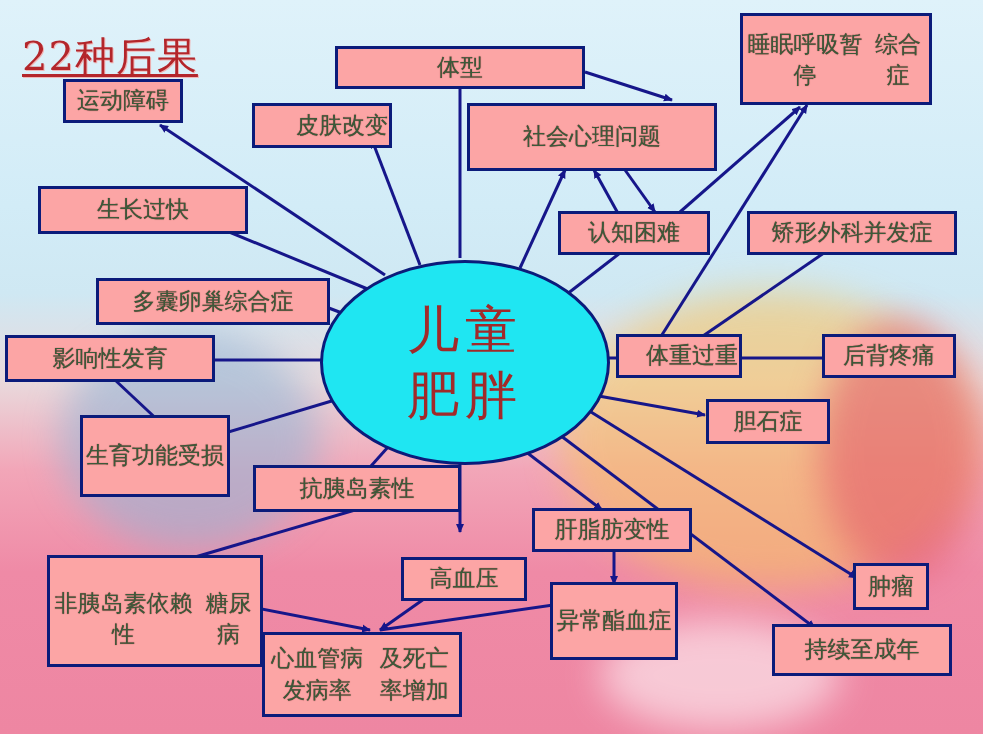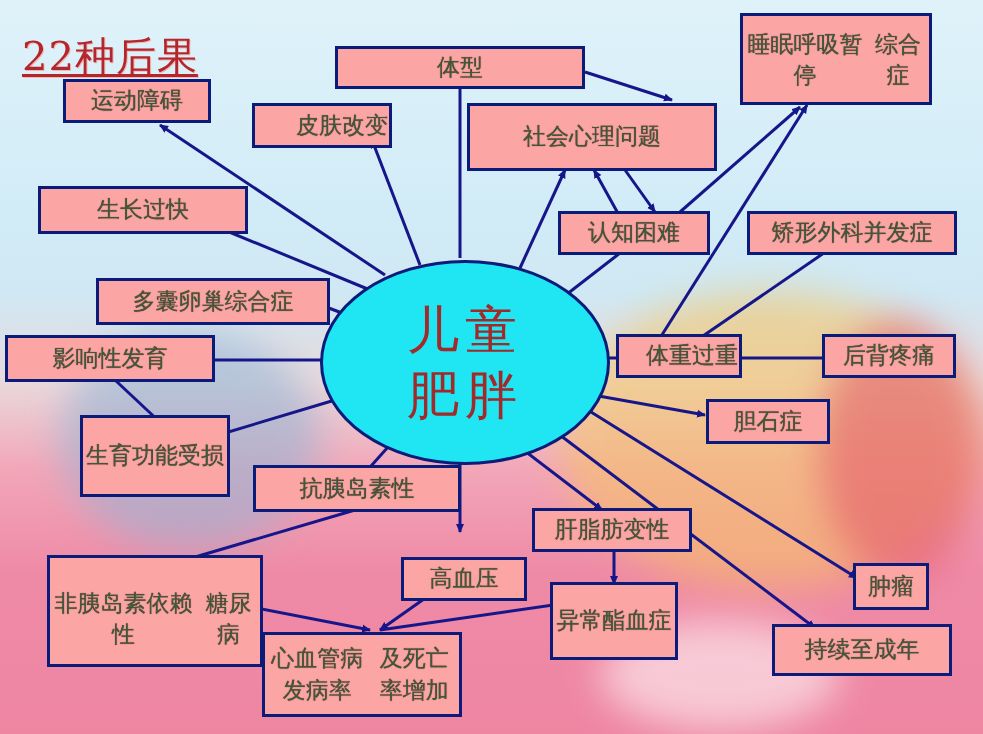--- a/index.html
+++ b/index.html
@@ -71,21 +71,21 @@
     <line x1="540" y1="420" x2="815" y2="628" marker-end="url(#ah)"></line>
     <line x1="575" y1="402" x2="857" y2="578" marker-end="url(#ah)"></line>
     <line x1="355" y1="510" x2="168" y2="565" marker-end="url(#ah)"></line>
     <line x1="614" y1="550" x2="614" y2="584" marker-end="url(#ah)"></line>
     <line x1="205" y1="598" x2="370" y2="630" marker-end="url(#ah)"></line>
     <line x1="458" y1="575" x2="380" y2="630" marker-end="url(#ah)"></line>
     <line x1="588" y1="600" x2="380" y2="630"></line>
   </g>
 </svg>
 
-<div class="box" style="left:63px;top:79px;width:148px;height:44px;">
+<div class="box" style="left:63px;top:79px;width:120px;height:44px;">
     <span>运动障碍</span>
   </div>
 <div class="box" style="left:252px;top:103px;width:140px;height:45px;padding-left:40px;">
     <span>皮肤改变</span>
   </div>
 <div class="box" style="left:335px;top:46px;width:250px;height:43px;">
     <span>体型</span>
   </div>
 <div class="box" style="left:467px;top:103px;width:250px;height:68px;">
   <span>社会心理问题</span>

